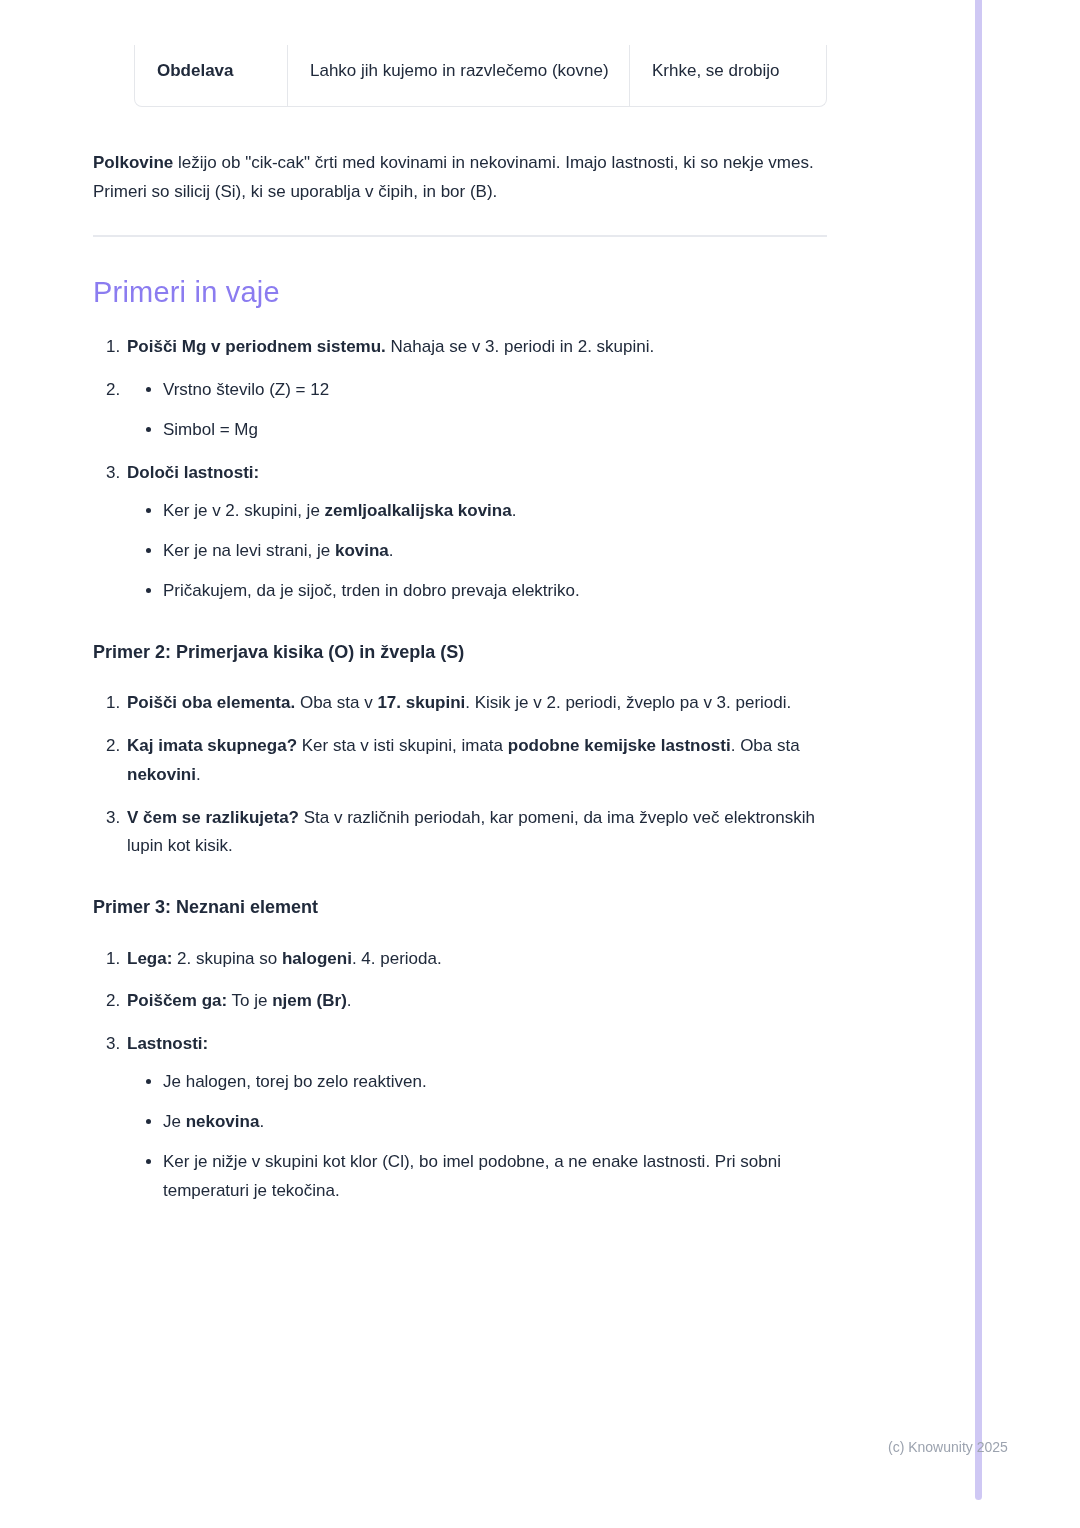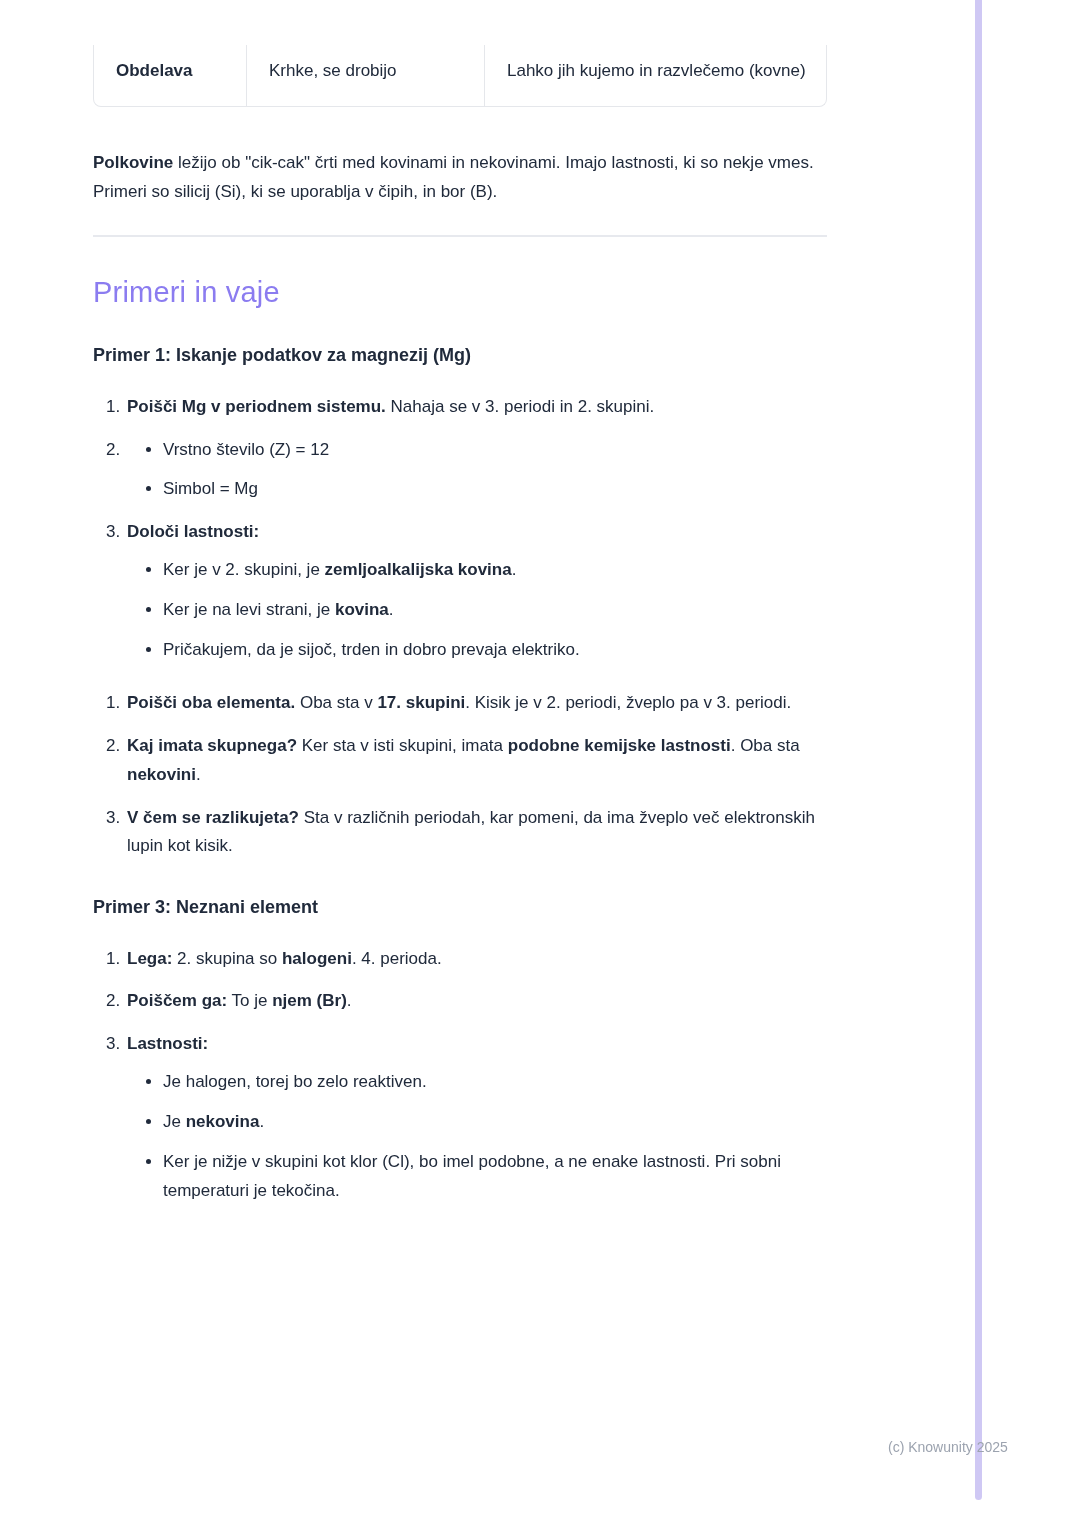--- a/index.html
+++ b/index.html
@@ -16,20 +16,21 @@
   }
   .content { position: absolute; left: 93px; top: 0; width: 734px; }
 
   .table-fragment {
     display: flex;
     margin-top: 45px;
     border-left: 1px solid var(--border, #e5e7eb);
     border-right: 1px solid var(--border, #e5e7eb);
     border-bottom: 1px solid var(--border, #e5e7eb);
     border-radius: 0 0 8px 8px;
+    margin-left: 41px;
   }
   .tcell { padding: 12px 20px 20px 22px; }
   .tcell + .tcell { border-left: 1px solid var(--border, #e5e7eb); }
   .c1 { width: 152px; font-weight: 700; }
   .c2 { width: 342px; }
   .c3 { flex: 1; }
 
   .para { margin-top: 42px; }
 
   hr.divider { border: none; height: 2px; background: #e7e9ee; margin-top: 28px; }
@@ -66,51 +67,51 @@
 </style>
 </head>
 <body>
 
 <div class="stripe"></div>
 
 <div class="content">
 
   <div class="table-fragment">
     <div class="tcell c1">Obdelava</div>
+    <div class="tcell c2">Lahko jih kujemo in razvlečemo (kovne)</div>
     <div class="tcell c3">Krhke, se drobijo</div>
-    <div class="tcell c2">Lahko jih kujemo in razvlečemo (kovne)</div>
   </div>
 
   <p class="para"><span class="b">Polkovine</span><span> ležijo ob "cik-cak" črti med kovinami in nekovinami. Imajo lastnosti, ki so nekje vmes. Primeri so silicij (Si), ki se uporablja v čipih, in bor (B).</span></p>
 
   <hr class="divider">
 
   <h2 class="section-title">Primeri in vaje</h2>
 
-  <h3 class="example-heading">Primer 1: Iskanje podatkov za magnezij (Mg)</h3>
   <ol class="steps">
     <li>
       <div><span class="b">Poišči Mg v periodnem sistemu.</span><span> Nahaja se v 3. periodi in 2. skupini.</span></div>
     </li>
     <li>
       <ul class="subs">
         <li><span>Vrstno število (Z) = 12</span></li>
         <li><span>Simbol = Mg</span></li>
       </ul>
     </li>
     <li>
       <div><span class="b">Določi lastnosti:</span></div>
       <ul class="subs">
         <li><span>Ker je v 2. skupini, je </span><span class="b">zemljoalkalijska kovina</span><span>.</span></li>
         <li><span>Ker je na levi strani, je </span><span class="b">kovina</span><span>.</span></li>
         <li><span>Pričakujem, da je sijoč, trden in dobro prevaja elektriko.</span></li>
       </ul>
     </li>
   </ol>
 
+  <h3 class="example-heading">Primer 2: Primerjava kisika (O) in žvepla (S)</h3>
   <ol class="steps">
     <li>
       <div><span class="b">Poišči oba elementa.</span><span> Oba sta v </span><span class="b">17. skupini</span><span>. Kisik je v 2. periodi, žveplo pa v 3. periodi.</span></div>
     </li>
     <li>
       <div><span class="b">Kaj imata skupnega?</span><span> Ker sta v isti skupini, imata </span><span class="b">podobne kemijske lastnosti</span><span>. Oba sta </span><span class="b">nekovini</span><span>.</span></div>
     </li>
     <li>
       <div><span class="b">V čem se razlikujeta?</span><span> Sta v različnih periodah, kar pomeni, da ima žveplo več elektronskih lupin kot kisik.</span></div>
     </li>

